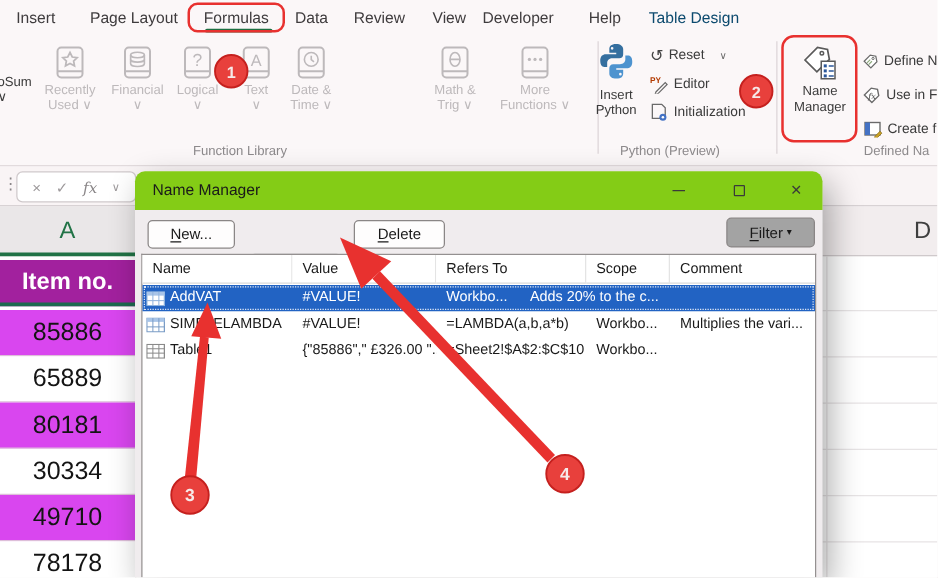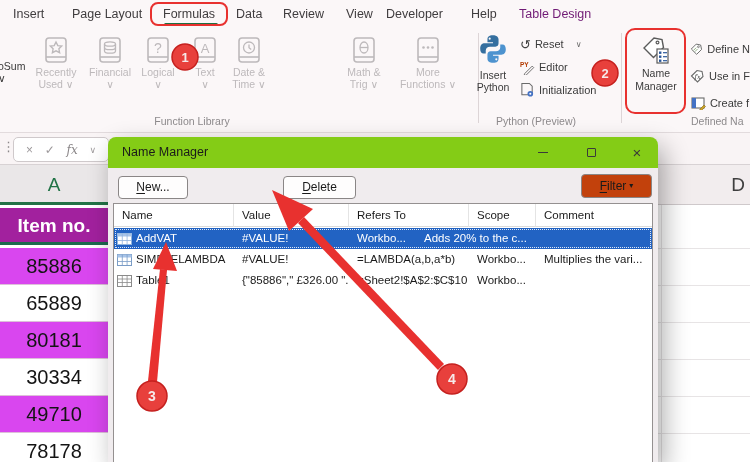--- a/index.html
+++ b/index.html
@@ -3,21 +3,21 @@
 <meta charset="utf-8">
 <style>
   * { margin:0; padding:0; box-sizing:border-box; }
   html,body { background:#fff; }
   body { font-family:"Liberation Sans", sans-serif; }
   #stage { position:relative; width:750px; height:462px; overflow:hidden; background:#fff; }
 
   
   #ribbon { position:absolute; left:0; top:0; width:750px; height:133px; background:#fbf7f8; border-bottom:1px solid #e2dbdd; z-index:10; }
   .tab { position:absolute; top:0; height:28px; line-height:28px; font-size:12.5px; color:#3f3c3e; white-space:nowrap; cursor:default; }
-  .tab.green { color:#701a75; }
+  .tab.green { color:#0c4a6e; }
   #formulas-underline { position:absolute; left:164px; top:23px; width:54px; height:3px; background:#1d6f42; border-radius:2px; }
   .vsep { position:absolute; top:33px; height:90px; width:1px; background:#ddd5d7; }
 
   .lib-btn { position:absolute; top:34px; height:88px; text-align:center; }
   .lib-ic { display:block; margin:2px auto 0 auto; }
   .lib-l1, .lib-l2 { font-size:10.5px; line-height:12px; color:#bdb9bb; white-space:nowrap; }
   .grp-label { position:absolute; top:115px; font-size:10.5px; color:#8d8a8c; text-align:center; white-space:nowrap; }
   #autosum { position:absolute; left:-2px; top:34px; width:34px; text-align:left; }
   #autosum .sigma { font-size:19px; color:#4a4a4a; margin-left:-9px; display:block; line-height:26px; }
   #autosum .lib-l1 { color:#3b3b3b; }
@@ -63,21 +63,21 @@
   #dlg-title { position:absolute; left:0; top:0; width:100%; height:31px; background:#84cc16; border-radius:8px 8px 0 0; }
   #dlg-title .t { position:absolute; left:14px; top:0; line-height:31px; font-size:12.5px; color:#1a1a1a; }
   .winbtn { position:absolute; top:4px; width:30px; height:23px; display:flex; align-items:center; justify-content:center; }
   #btn-min  { left:420px; } #btn-max { left:468px; } #btn-close { left:514px; }
   #btn-min .bar { width:10px; height:1.5px; background:#3a3a3a; }
   #btn-max .sq { width:9px; height:9px; border:1.4px solid #3a3a3a; border-radius:1px; }
   #btn-close .x { font-size:15px; color:#3a3a3a; line-height:1; }
 
   .dlg-btn { position:absolute; top:39px; height:23px; background:#fefdfd; border:1px solid #8a8686; border-radius:4px; font-size:12px; color:#1a1a1a; text-align:center; line-height:21px; }
   #btn-new { left:10px; width:70px; } #btn-edit { left:92px; width:73px;margin-top:27px; } #btn-delete { left:175px; width:73px; }
-  #btn-filter { position:absolute; left:473px; top:37px; width:71px; height:24px; background:#c2410c; border:1px solid #8a8686; border-radius:4px; font-size:12px; color:#1a1a1a; text-align:center; line-height:22px; }
+  #btn-filter { position:absolute; left:473px; top:37px; width:71px; height:24px; background:#a3a3a3; border:1px solid #8a8686; border-radius:4px; font-size:12px; color:#1a1a1a; text-align:center; line-height:22px; }
   .mn { text-decoration:underline; text-underline-offset:2px; }
   .filter-arrow { font-size:8px; vertical-align:2px; margin-left:3px; }
 
   #nm-list { position:absolute; left:5px; top:66px; width:540px; height:259px; background:#fff; border:1px solid #949090; border-bottom:none; }
   .lhead { position:absolute; top:0; height:23px; border-right:1px solid #e4e4e4; border-bottom:1px solid #dadada; font-size:11.5px; color:#1a1a1a; line-height:23px; padding-left:8px; background:#fff; }
   .lrow { position:absolute; height:21px; display:flex; align-items:center; font-size:11.5px; color:#1a1a1a; }
   .lrow.sel { background:#2263c3; color:#fff; outline:1px dotted rgba(255,255,255,.85); outline-offset:-2px; }
   .lcell { height:21px; line-height:21px; overflow:hidden; white-space:nowrap; padding-left:8px; }
   .lcell.name { padding-left:3px; display:flex; align-items:center; gap:4px; }
 

